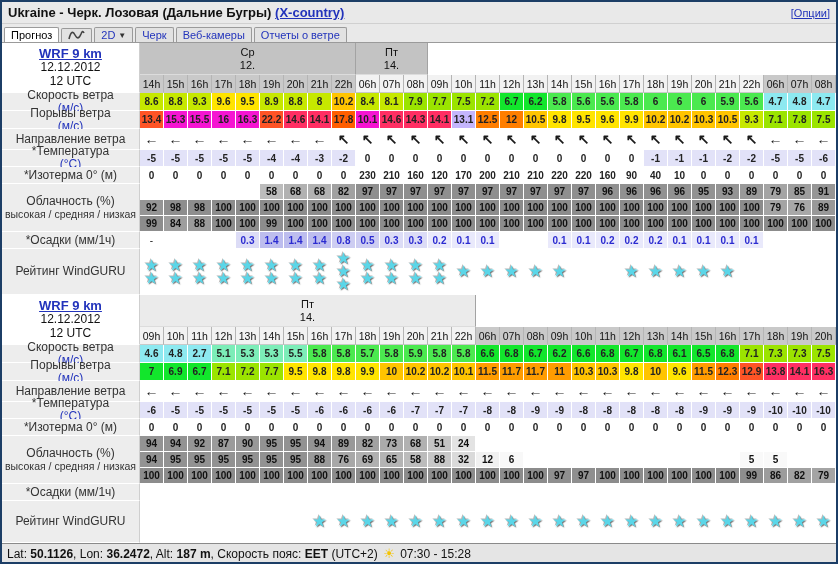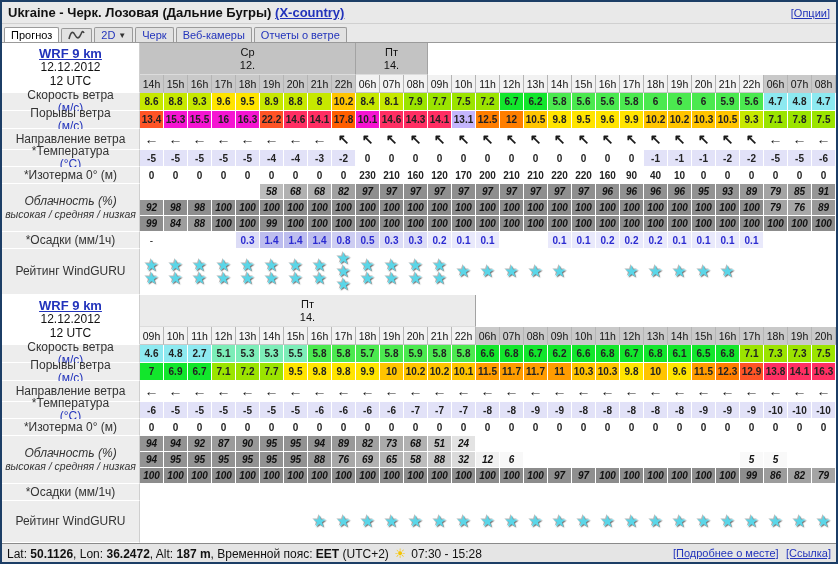--- a/index.html
+++ b/index.html
@@ -47,21 +47,21 @@
   .hourcell{border-right:1px solid #b5b5b5;border-bottom:1px solid #c9c9c9;font-weight:normal;
             font-size:10.5px;color:#111;}
   .shade-dark.daycell{background:#c3c3c3;} .shade-light.daycell{background:#ebebeb;}
   .shade-dark.hourcell{background:#c9c9c9;} .shade-light.hourcell{background:#f2f2f2;}
   .r-wind{height:18px;} .r-wind .cell{height:18px;}
   .r-dir{height:21px;}  .r-dir .cell{height:21px;font-size:14px;font-weight:bold;}
   .r-temp{height:17px;} .r-temp .cell{height:17px;}
   .r-iso{height:17px;}  .r-iso .cell{height:17px;}
   .r-precip{height:17px;} .r-precip .cell{height:17px;font-size:10px;}
   .r-stars{height:46px;} .r-stars .cell{height:46px;flex-direction:column;justify-content:center;}
-  .cloudrow{display:flex;font-style:italic;}
+  .cloudrow{display:flex;}
   .cloudgrid{display:flex;flex-direction:column;}
   .cloudline{display:flex;height:16px;}
   .cloudline .cell{height:16px;}
   .star{font-size:14px;line-height:13px;color:#5bd6e8;
         text-shadow:1px 1px 1px #777, -1px -1px 0 #b8b8b8;}
   .arrow{display:inline-block;color:#1a1a1a;}
   
   .footer{height:18px;flex:0 0 18px;background:#e5e5e5;border-top:1px solid #8a8a8a;
           display:flex;align-items:center;justify-content:space-between;padding:0 5px;
           font-size:12px;color:#111;white-space:nowrap;}
@@ -1142,24 +1142,20 @@
     </div>
 
   <div class="footer">
     <div>
       <span>Lat:</span>
       <b>50.1126</b>,
       <span>Lon:</span>
       <b>36.2472</b>,
       <span>Alt:</span>
       <b>187 m</b>,
-      <span>Временной пояс:</span>
+      <span>Скорость пояс:</span>
       <b>EET</b>
       <span>(UTC+2)</span>
       <span class="sun">☀</span>
       <span>07:30 - 15:28</span>
     </div>
-    <div class="footlinks">
-      <a>[Подробнее о месте]</a>
-      <a>[Ссылка]</a>
-    </div>
   </div>
 </div>
 
 </body></html>

